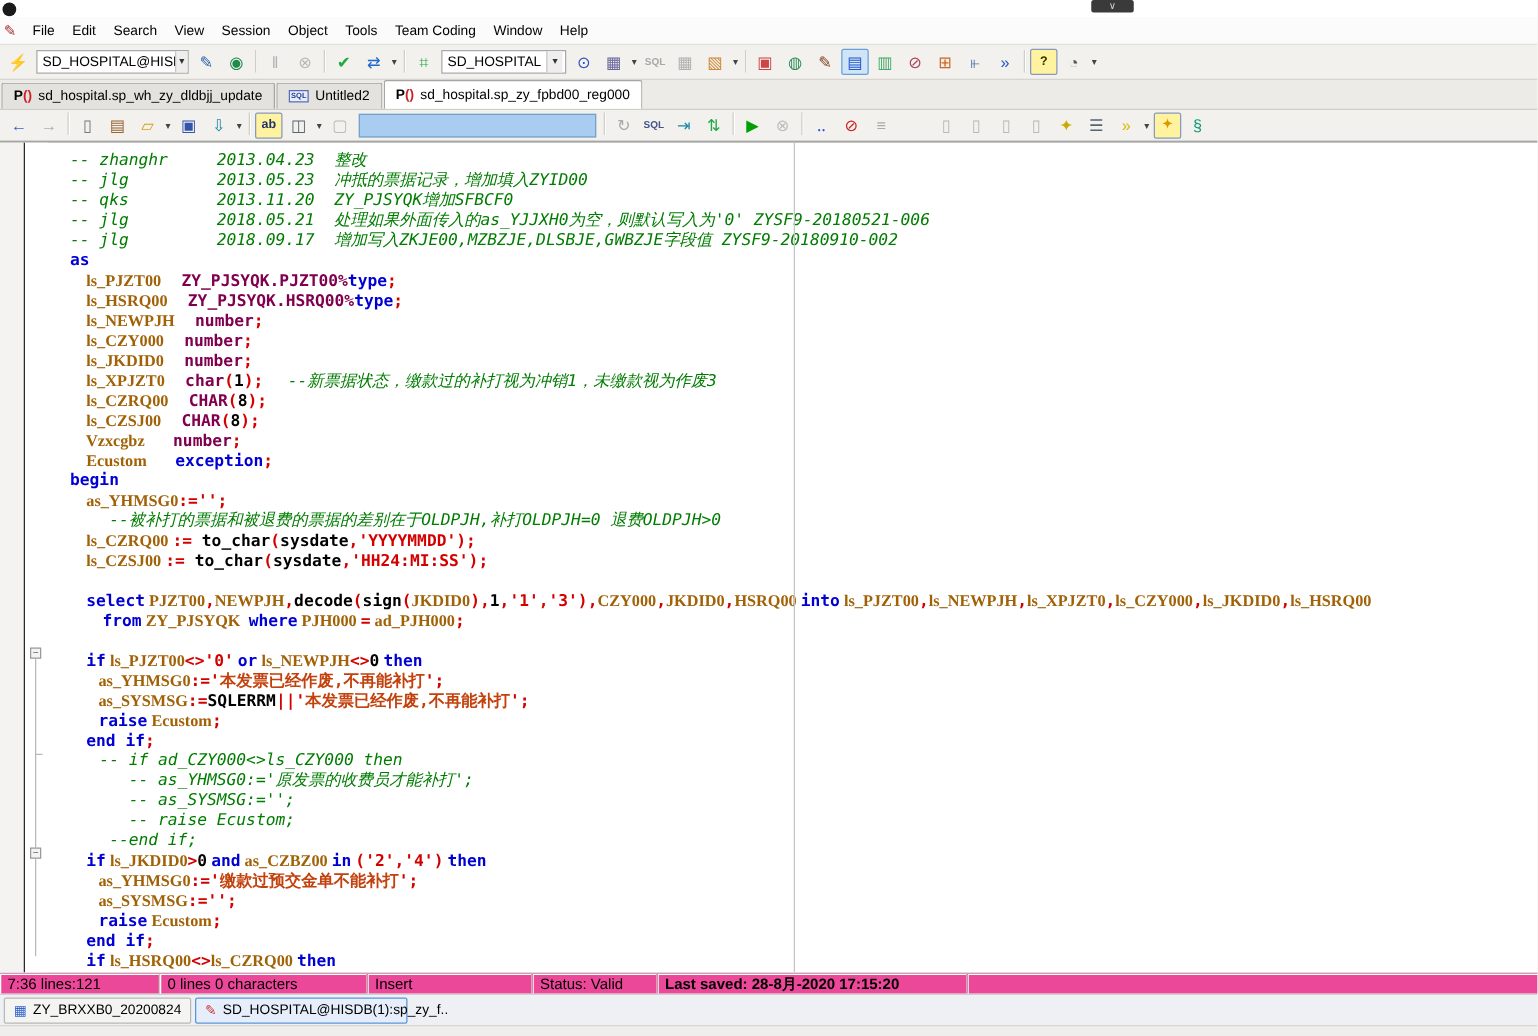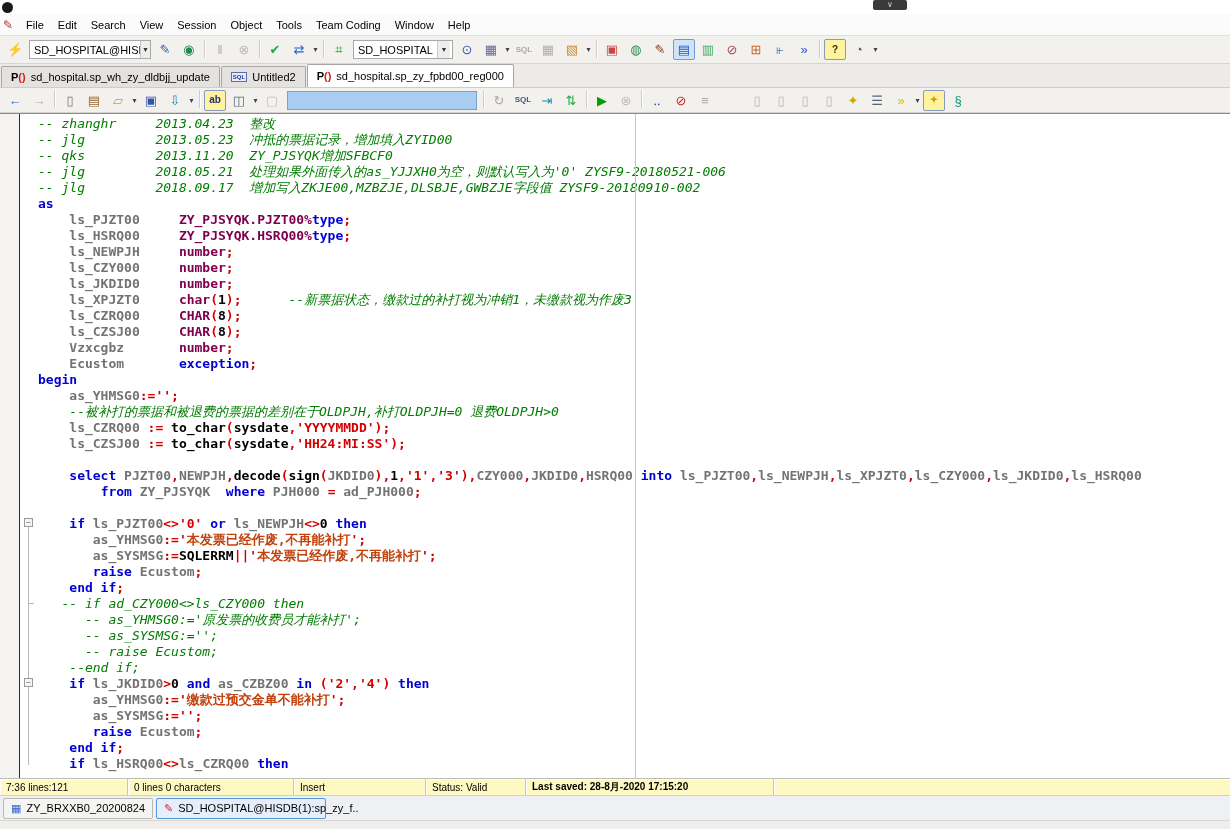--- a/index.html
+++ b/index.html
@@ -43,35 +43,35 @@
   .proc-icon .parens { color:#cc2222; }
   .sql-icon { font-size:6px; font-weight:bold; color:#223c8c; border:1px solid #5a6db0; background:#e8ecff; padding:1px 1px; line-height:1; }
 
   
   .editor { flex:1 1 auto; background:#fff; position:relative; display:flex; overflow:hidden; border-top:1px solid #8a8a8a; }
   .gutter { width:20px; background:#f4f3f1; border-right:1px solid #2a2a2a; flex:0 0 auto; }
   .foldmargin { width:18px; flex:0 0 auto; position:relative; background:#fff; }
   .fold-box { position:absolute; left:4px; width:9px; height:9px; border:1px solid #9a9a9a; background:#f4f4f4; font-size:8px; line-height:7px; text-align:center; color:#555; }
   .fold-line { position:absolute; left:8px; width:1px; background:#b8b8b8; }
   .fold-tick { position:absolute; left:8px; width:6px; height:1px; background:#b8b8b8; }
-  .code { flex:1 1 auto; font-family:"DejaVu Sans Mono","Liberation Mono",monospace; font-size:13px; line-height:16px; font-weight:bold; padding-top:2px; white-space:pre; overflow:hidden; }
+  .code { flex:1 1 auto; font-family:"DejaVu Sans Mono","Liberation Mono",monospace; font-size:13px; line-height:16px; font-weight:bold; padding-top:7px; white-space:pre; overflow:hidden;margin-left:18px; }
   .code-line { height:16px; }
   .tok-c { color:#007d00; font-style:italic; font-weight:normal; }
   .tok-k { color:#0000d4; font-weight:bold; }
   .tok-t { color:#80004f; }
   .tok-s { color:#d40000; }
   .tok-z { color:#c2410c; }
   .tok-o { color:#d40000; }
   .tok-f { color:#000; font-weight:bold; }
-  .tok-i { color:#737373; }
+  .tok-i { color:#a16207;font-family:Liberation Serif, serif; }
   .tok-n { color:#000; }
   .margin-line { position:absolute; top:0; bottom:0; left:635px; width:1px; background:#c4c4c4; }
 
   
-  .statusbar { height:17px; background:#fef9c3; border-top:1px solid #bdbbb5; display:flex; align-items:stretch; flex:0 0 auto; font-size:10px; }
+  .statusbar { height:17px; background:#ec4899; border-top:1px solid #bdbbb5; display:flex; align-items:stretch; flex:0 0 auto; font-size:12px; }
   .sb-seg { border-right:1px solid #c8c6c0; box-shadow:inset 1px 1px 0 #ffffff; display:flex; align-items:center; padding:0 6px; white-space:nowrap; overflow:hidden; }
   .sb-bold { font-weight:bold; }
 
   
   .windowbar { height:25px; background:#eef0f3; border-top:1px solid #d0d0d0; display:flex; align-items:center; gap:3px; padding-left:3px; flex:0 0 auto; }
   .win-btn { height:21px; display:inline-flex; align-items:center; gap:5px; padding:0 7px; background:#f4f4f2; border:1px solid #b8b8b4; border-radius:2px; font-size:11px; white-space:nowrap; max-width:170px; }
   .win-btn.active { border:1px solid #5a95d6; background:#e6eefb; }
   .win-icon { font-size:11px; }
 
   

